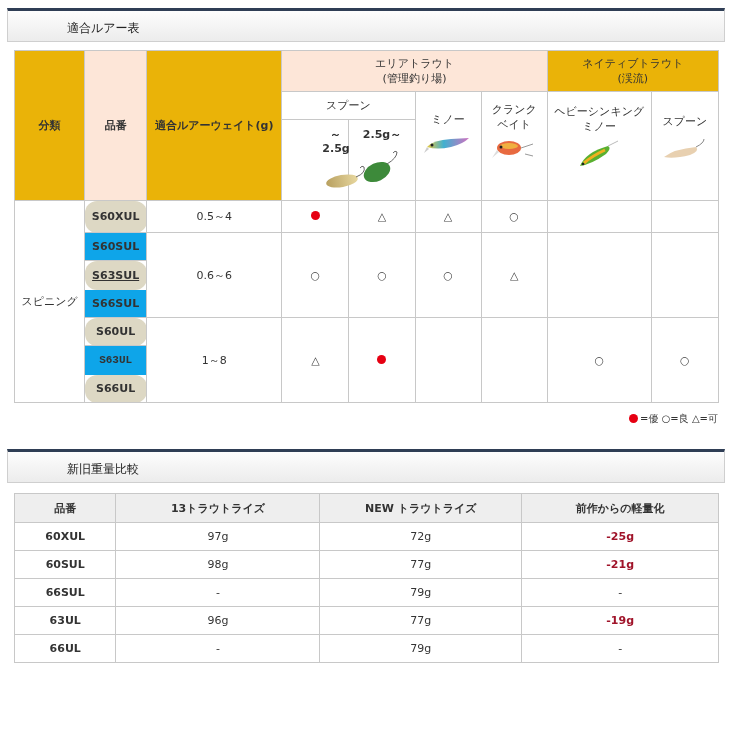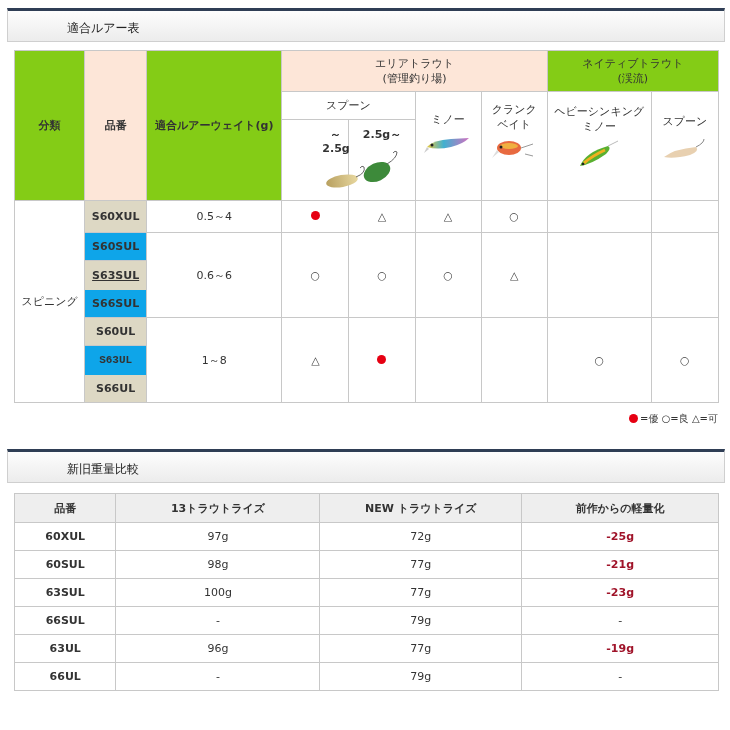--- a/index.html
+++ b/index.html
@@ -11,24 +11,24 @@
     background:linear-gradient(#fdfdfd,#ececec);
     box-sizing:border-box;
   }
   .section-head span { position:absolute; left:11px; top:9px; font-size:12px; color:#222;margin-left:48px; }
 
   table { border-collapse:collapse; position:absolute; table-layout:fixed; }
   td, th { border:1px solid #c8c8c8; text-align:center; vertical-align:middle; padding:0; font-weight:normal; font-size:11px; }
 
   
   #t1 { left:14px; top:50px; width:705px; }
-  .blue { background:#84cc16; }
+  .blue { background:#eab308; }
   .peach { background:#fde6d8; }
   .hbold { font-weight:bold; }
-  .pn-dark { background:#ddd8c4; font-weight:bold; color:#333; }
+  .pn-dark { background:#ddd8c4; font-weight:bold; color:#333;border-radius:12px; }
   .pn-light { background:#0ea5e9; font-weight:bold; color:#333; }
   .lure { display:block; margin:8px auto 0; }
   .dot { display:inline-block; width:9px; height:9px; border-radius:50%; background:#e60012; }
   .sym { color:#444; font-size:11px; }
 
   .legend { position:absolute; right:12px; top:412px; font-size:10px; color:#333; }
   .legend .dot { width:9px; height:9px; vertical-align:-1px; margin-right:2px; }
 
   
   #t2 { left:14px; top:493px; width:705px; }
@@ -217,26 +217,20 @@
     <td>72g</td>
     <td class="red">-25g</td>
   </tr>
   <tr>
     <td class="pn">60SUL</td>
     <td>98g</td>
     <td>77g</td>
     <td class="red">-21g</td>
   </tr>
   <tr>
-    <td class="pn">63SUL</td>
-    <td>100g</td>
-    <td>77g</td>
-    <td class="red">-23g</td>
-  </tr>
-  <tr>
     <td class="pn">66SUL</td>
     <td>-</td>
     <td>79g</td>
     <td>-</td>
   </tr>
   <tr>
     <td class="pn">63UL</td>
     <td>96g</td>
     <td>77g</td>
     <td class="red">-19g</td>

